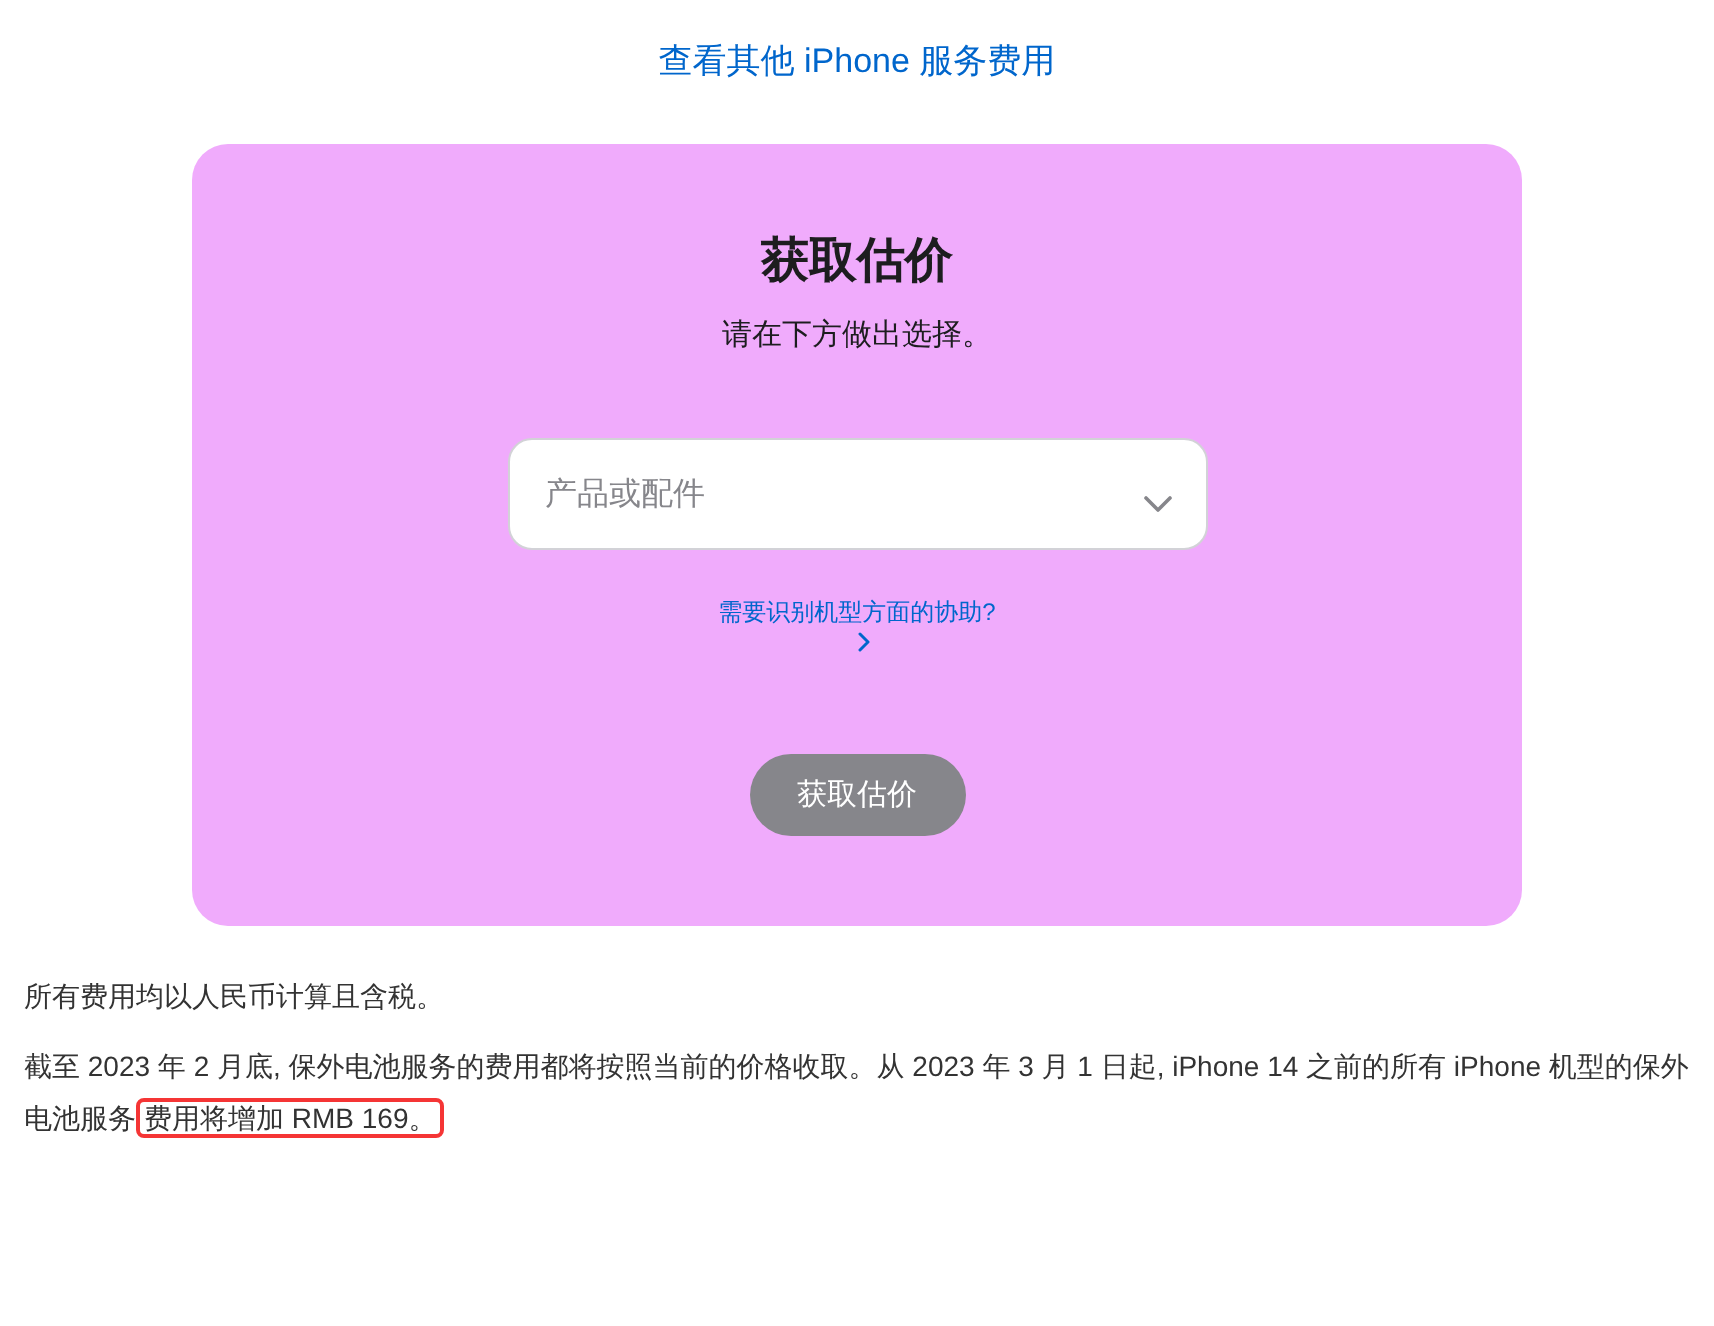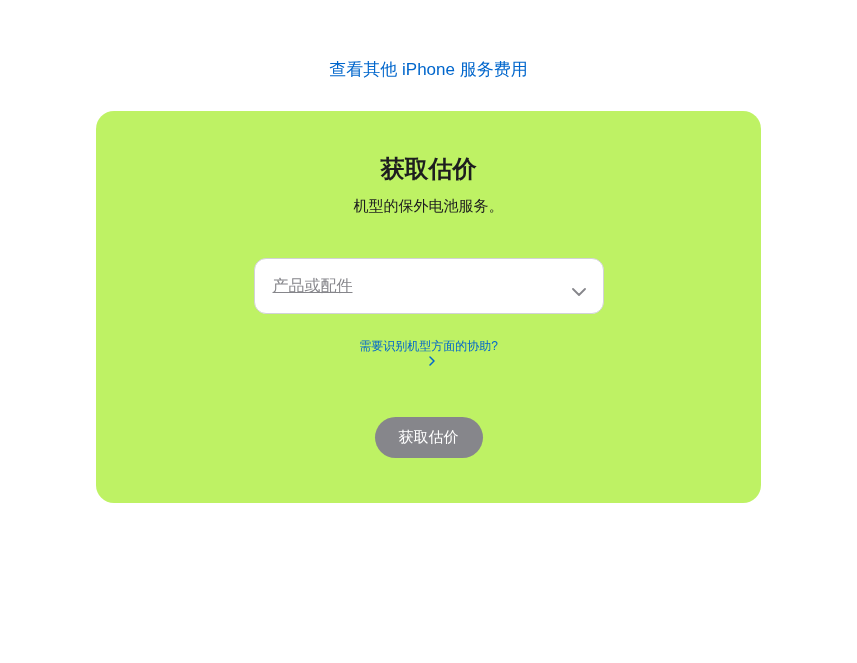--- a/index.html
+++ b/index.html
@@ -12,29 +12,29 @@
       background: #fff;
       width: 857px;
       height: 663px;
       overflow: hidden;
     }
     .container {
       padding: 0 12px;
     }
     .top-link {
       text-align: center;
-      padding: 58px 0 30px;
+      padding: 19px 0 30px;
     }
     .top-link a {
       color: #0066cc;
       text-decoration: none;
       font-size: 17px;
     }
     .card {
-      background: #bef264;
+      background: #f0abfc;
       border-radius: 18px;
       margin: 0 auto;
       max-width: 665px;
       padding: 42px 40px 45px;
       text-align: center;
     }
     .card-title {
       font-size: 24px;
       font-weight: 600;
       color: #1d1d1f;
@@ -56,21 +56,20 @@
       background: #fff;
       border: 1px solid #d2d2d7;
       border-radius: 12px;
       padding: 0 44px 0 18px;
       font-size: 16px;
       color: #86868b;
       text-align: center;
       cursor: pointer;
       display: flex;
       align-items: center;
-      text-decoration: underline;
     }
     .chevron-down {
       position: absolute;
       right: 18px;
       top: 50%;
       transform: translateY(-50%);
       width: 14px;
       height: 8px;
       pointer-events: none;
     }
@@ -116,21 +115,21 @@
 </head>
 <body>
 
 <div class="container">
   <div class="top-link">
     <a href="#">查看其他 iPhone 服务费用</a>
   </div>
 
   <div class="card">
     <h2 class="card-title">获取估价</h2>
-    <p class="card-subtitle">机型的保外电池服务。</p>
+    <p class="card-subtitle">请在下方做出选择。</p>
 
     <div class="select-box">
       <div class="select-field">
         <span>产品或配件</span>
       </div>
       <span class="chevron-down">
         <svg viewBox="0 0 14 8" width="14" height="8">
             <path d="M1 1 L7 7 L13 1" stroke="#86868b" stroke-width="1.8" fill="none" stroke-linecap="round" stroke-linejoin="round"></path>
           </svg>
       </span>
@@ -144,13 +143,19 @@
             <path d="M1 1 L5 5 L1 9" stroke="#0066cc" stroke-width="1.5" fill="none" stroke-linecap="round" stroke-linejoin="round"></path>
           </svg>
       </span>
     </a>
 
     <div>
       <button class="submit-btn">获取估价</button>
     </div>
   </div>
 
+  <div class="footer-text">
+    <p>所有费用均以人民币计算且含税。</p>
+    <p>
+      <span>截至 2023 年 2 月底, 保外电池服务的费用都将按照当前的价格收取。从 2023 年 3 月 1 日起, iPhone 14 之前的所有 iPhone 机型的保外电池服务</span><span class="highlight">费用将增加 RMB 169。</span>
+    </p>
+  </div>
 </div>
 
 </body></html>

